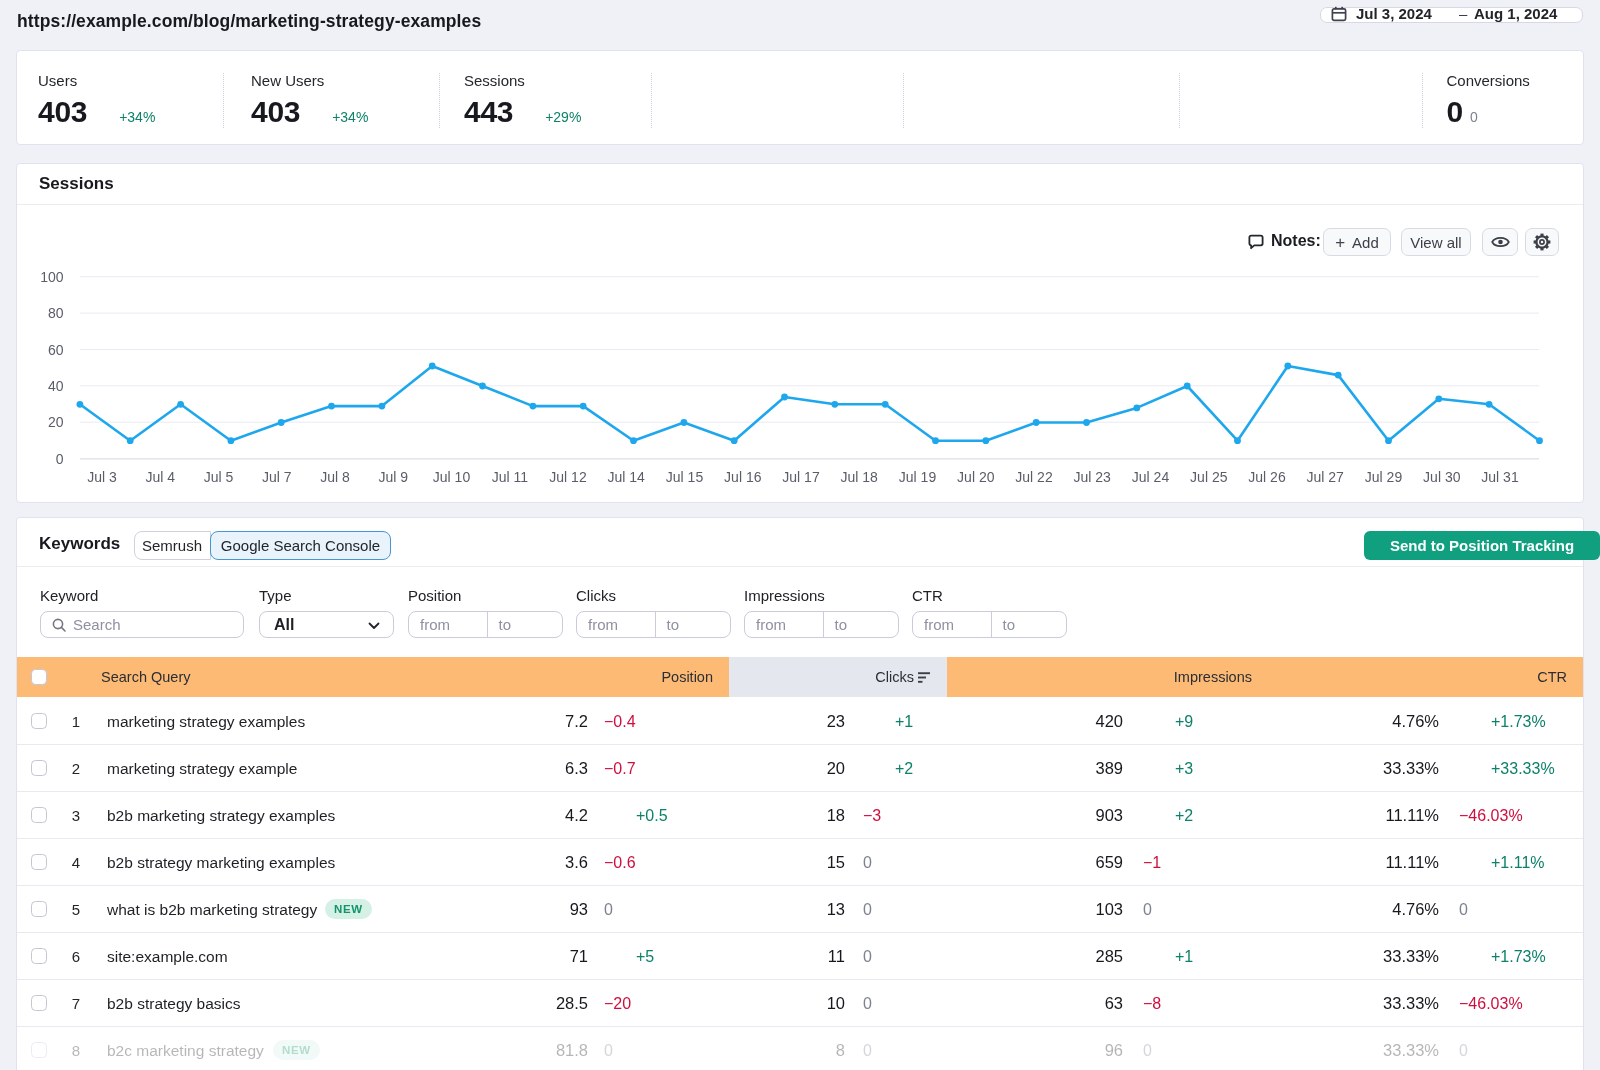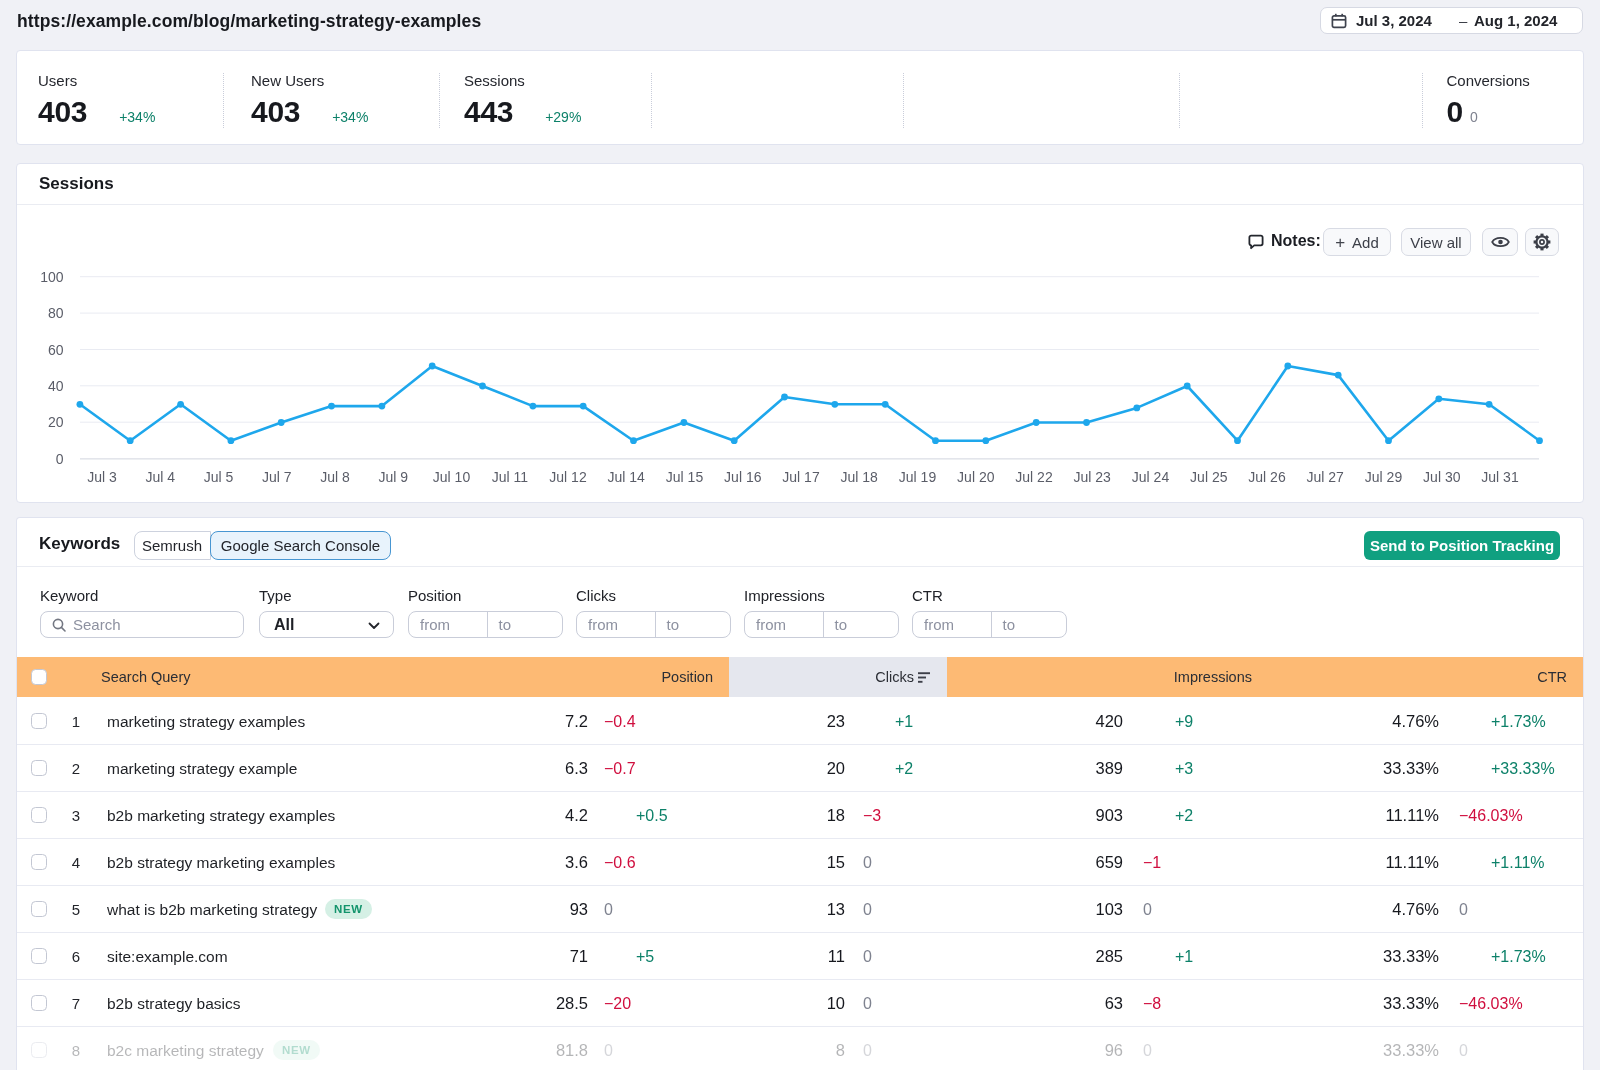--- a/index.html
+++ b/index.html
@@ -1,18 +1,18 @@
 <!DOCTYPE html>
 <html><head><meta charset="utf-8">
 <style>
 *{margin:0;padding:0;box-sizing:border-box;font-family:"Liberation Sans",sans-serif;}
 html,body{width:1600px;height:1070px;background:#f0f1f6;overflow:hidden;position:relative;}
 .card{position:absolute;left:16px;width:1568px;background:#fff;border:1px solid #e0e3ef;border-radius:4px;}
 .urlbar{position:absolute;left:17px;top:11px;font-size:17.5px;font-weight:700;color:#17191e;letter-spacing:0.1px;}
-.datebox{position:absolute;left:1320px;top:7px;width:263px;height:27px;background:#fff;border:1px solid #d6d9e3;border-radius:7px;display:flex;align-items:center;}
+.datebox{position:absolute;left:1320px;top:7px;width:263px;height:16px;background:#fff;border:1px solid #d6d9e3;border-radius:7px;display:flex;align-items:flex-end;}
 .datebox span{font-size:15px;font-weight:700;color:#23252b;}
 .stat{position:absolute;top:21px;}
 .slab{font-size:15px;color:#25272e;height:19px;}
 .sval{margin-top:5px;font-size:30px;line-height:31px;font-weight:700;color:#17191e;letter-spacing:-0.3px;white-space:nowrap;}
 .sd{font-size:14px;font-weight:400;letter-spacing:0;margin-left:7px;}
 .g{color:#0d8169;margin-left:32px;}.r{color:#d00e3e;}.z{color:#7e828f;font-weight:400;}
 .ssep{position:absolute;top:22px;height:55px;border-left:1px dotted #c9cdda;}
 .ctitle{position:absolute;left:22px;font-size:17px;font-weight:700;color:#17191e;}
 i{font-style:normal;letter-spacing:-1px;}
 .btn{position:absolute;height:28px;border:1px solid #d8dbe4;border-radius:7px;background:#f8f9fb;display:flex;align-items:center;justify-content:center;font-size:15px;color:#3c3f48;}
@@ -170,21 +170,21 @@
       <text x="1366.5" y="318" text-anchor="middle" font-size="14" fill="#5a5d68">Jul 29</text>
       <text x="1424.8" y="318" text-anchor="middle" font-size="14" fill="#5a5d68">Jul 30</text>
       <text x="1483.0" y="318" text-anchor="middle" font-size="14" fill="#5a5d68">Jul 31</text>
     </svg>
 </div>
 
 <div class="card" style="top:517px;height:560px;border-bottom:none;border-bottom-left-radius:0;border-bottom-right-radius:0;">
 <div class="ctitle" style="top:16px;">Keywords</div>
 <div class="tabbtn" style="left:116.5px;width:77px;background:#fff;border:1px solid #cdd2de;border-radius:8px 0 0 8px;">Semrush</div>
 <div class="tabbtn" style="left:193px;width:181px;background:#e8f3fc;border:1.5px solid #4796d2;border-radius:8px;font-weight:400;">Google Search Console</div>
-<div style="position:absolute;left:1347px;top:13px;width:196px;height:29px;background:#10a080;border-radius:6px;color:#fff;font-size:15px;font-weight:700;display:flex;align-items:center;justify-content:center;">Send to Position Tracking</div>
+<div style="position:absolute;left:1347px;top:13px;width:236px;height:29px;background:#10a080;border-radius:6px;color:#fff;font-size:15px;font-weight:700;display:flex;align-items:center;justify-content:center;">Send to Position Tracking</div>
 <div style="position:absolute;left:0;top:48px;width:1566px;height:1px;background:#eaecf2;"></div>
 <div class="flab" style="left:23px">Keyword</div>
     <div class="flab" style="left:242px">Type</div>
     <div class="flab" style="left:391px">Position</div>
     <div class="flab" style="left:559px">Clicks</div>
     <div class="flab" style="left:727px">Impressions</div>
     <div class="flab" style="left:895px">CTR</div>
     <div class="finput" style="left:23px;width:204px">
       <svg width="14" height="14" viewBox="0 0 14 14" style="margin:0 7px 0 11px;flex:none">
         <circle cx="6" cy="6" r="4.6" fill="none" stroke="#737782" stroke-width="1.6"></circle>

